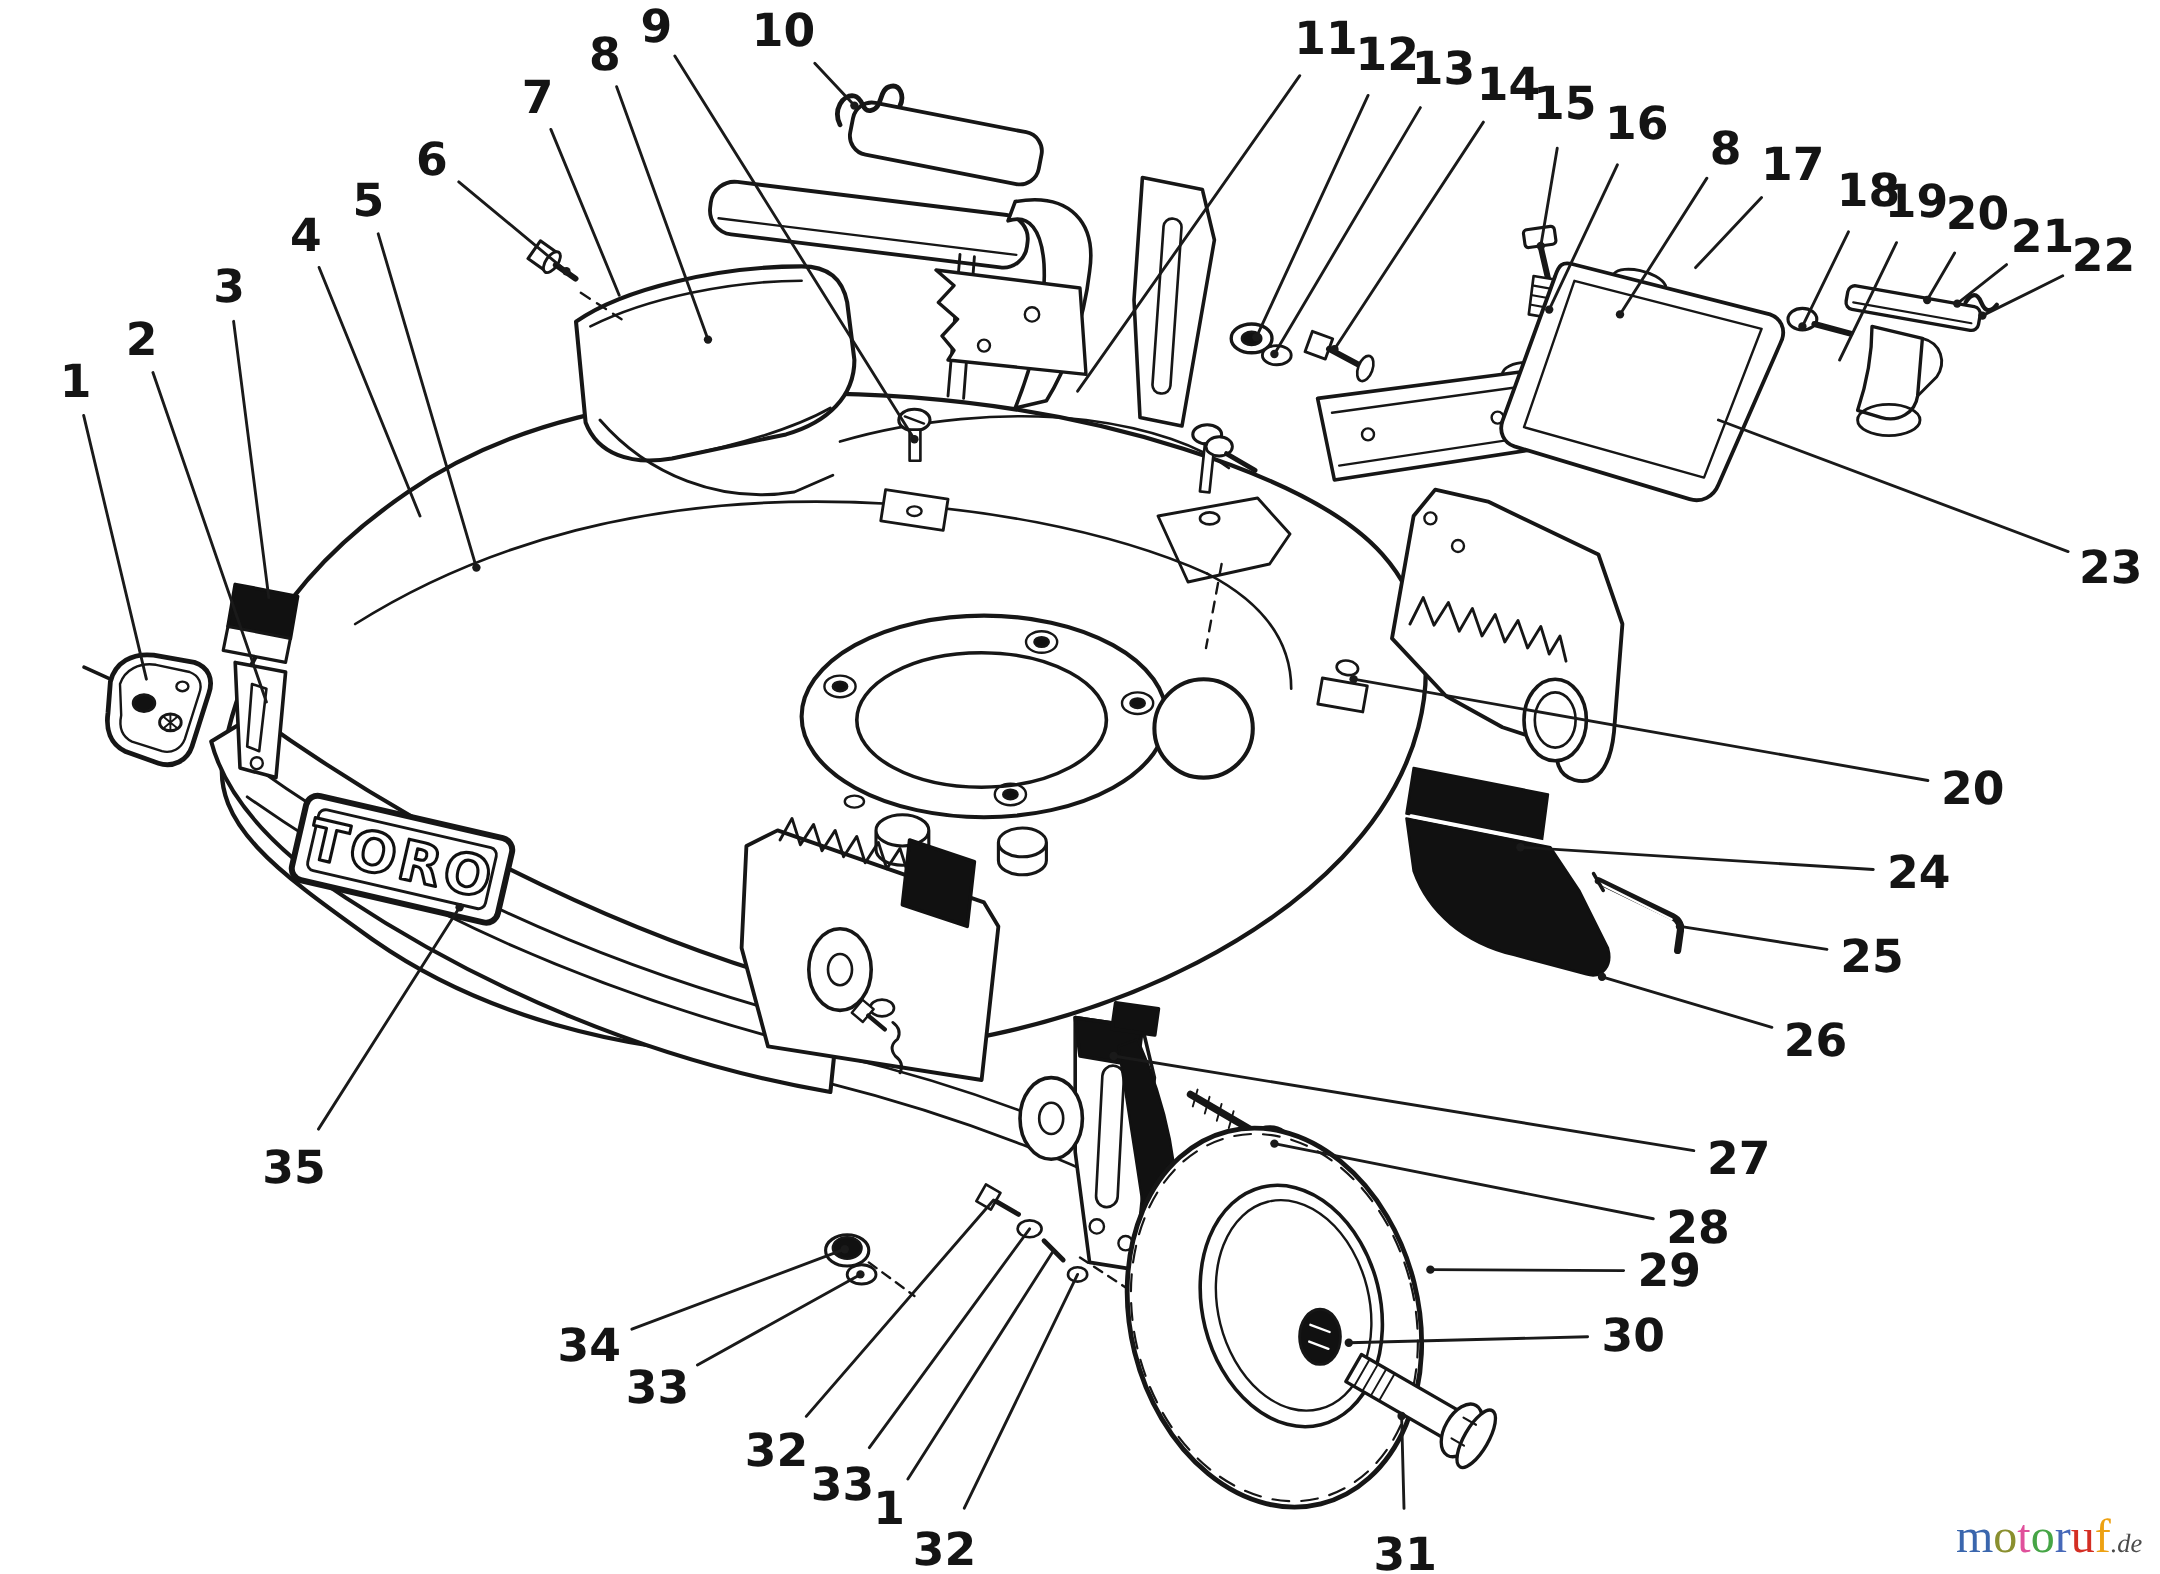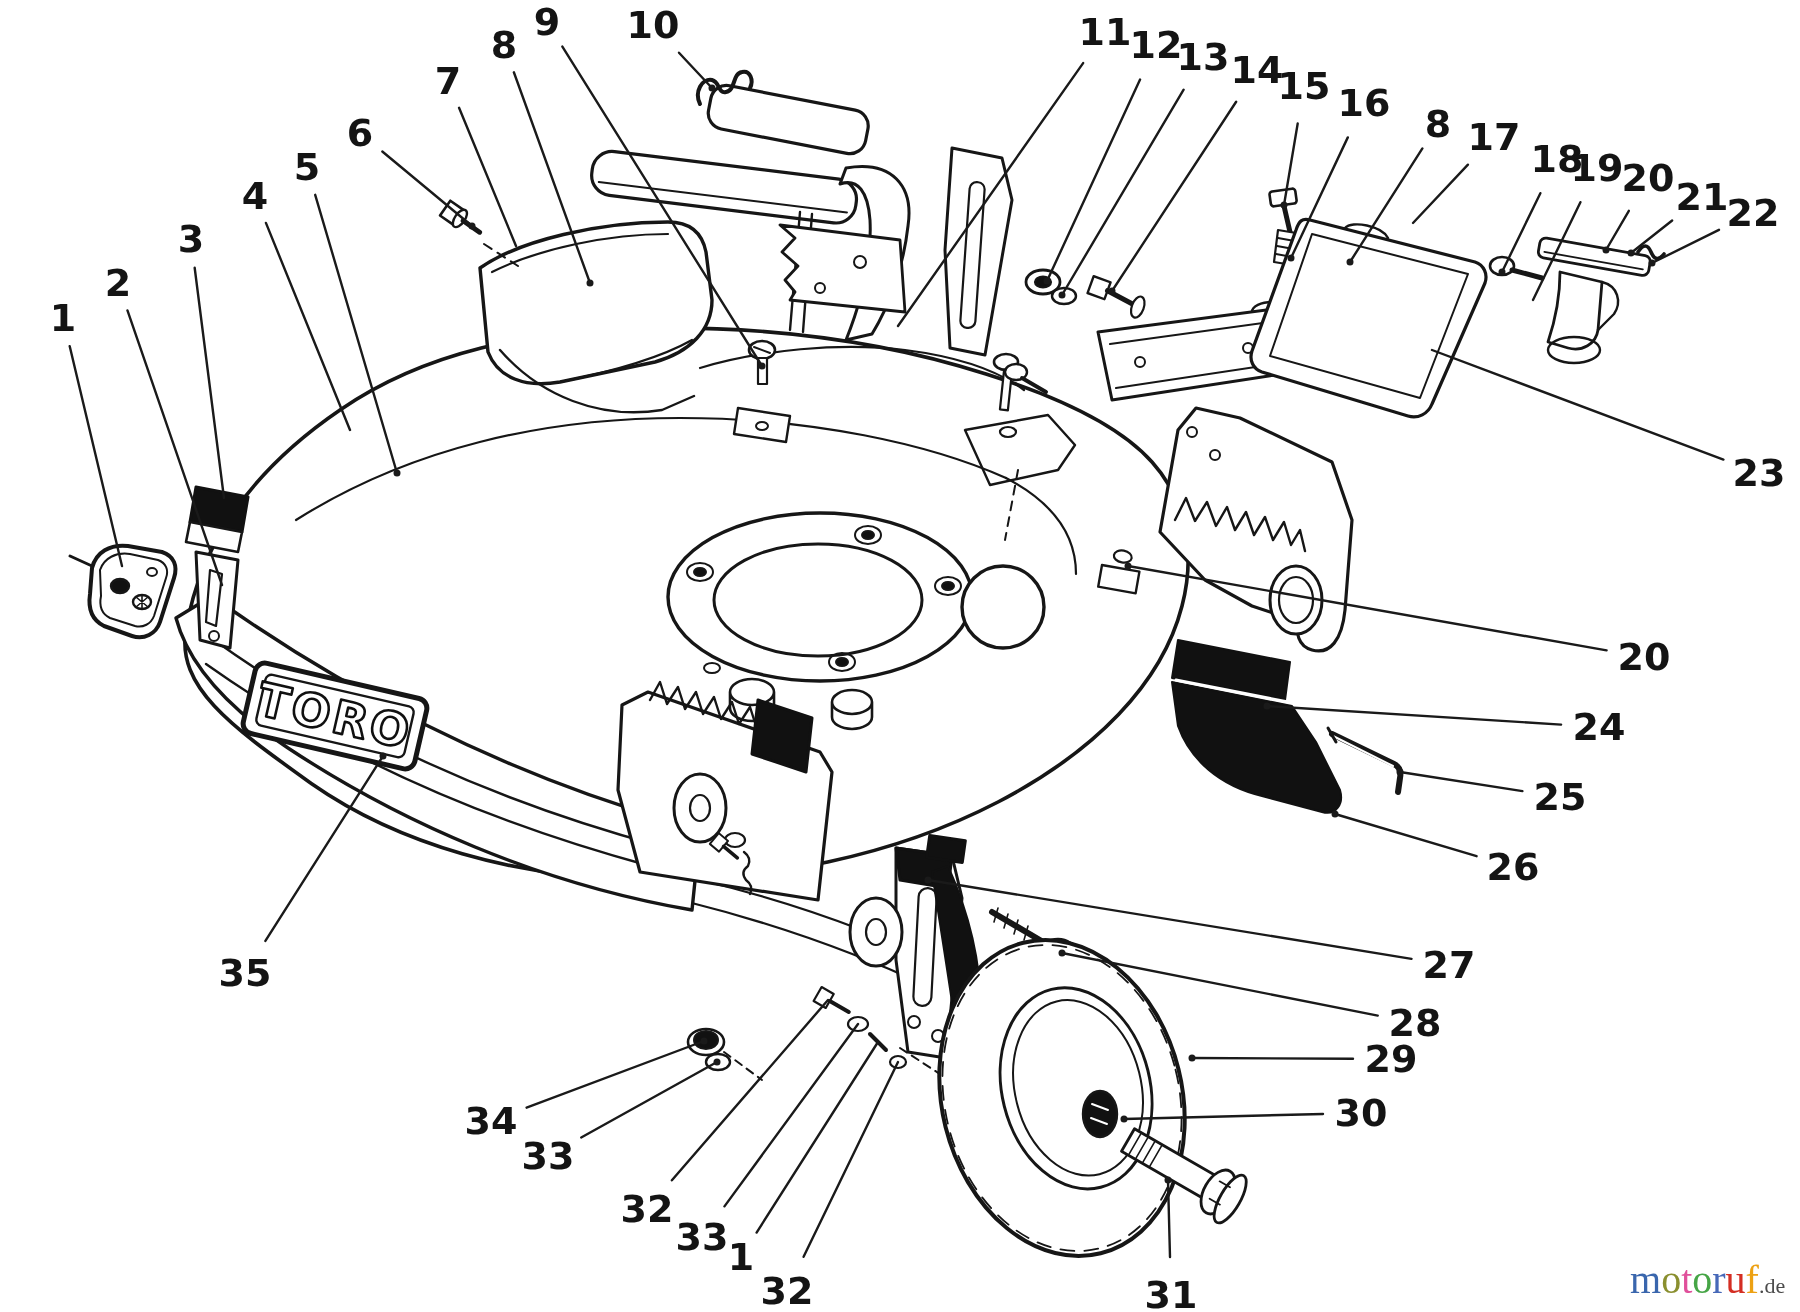--- a/index.html
+++ b/index.html
@@ -5,21 +5,21 @@
   html,body{margin:0;padding:0;background:#fff;}
   .stage{position:relative;width:1800px;height:1312px;background:#ffffff;overflow:hidden;
          font-family:"DejaVu Sans",sans-serif;}
   svg{position:absolute;left:0;top:0;}
   .callout-text{font:700 38px "DejaVu Sans",sans-serif;fill:#141414;}
   .leader{stroke:#1a1a1a;stroke-width:2.4;fill:none;}
   .toro-text{font:700 46px "DejaVu Sans",sans-serif;letter-spacing:3px;
              fill:#ffffff;stroke:#101010;stroke-width:2.6px;}
   .watermark{position:absolute;left:1630px;top:1258px;white-space:nowrap;
              font-family:"Liberation Serif",serif;font-size:40px;line-height:44px;}
-  .watermark .suffix{font-size:22px;}
+  .watermark .suffix{font-size:22px;font-style:italic;}
 </style>
 </head>
 <body>
 
 <div class="stage">
 <svg width="1800" height="1312" viewBox="0 0 1800 1312">
   <g id="art" fill="none" stroke="#161616" stroke-width="3" stroke-linejoin="round" stroke-linecap="round">
 
     <g>
       <path fill="#ffffff" stroke-width="3.6" d="M 186,630 C 200,544 252,470 340,410 C 424,352 530,330 648,328 C 772,326 886,342 986,374 C 1062,398 1122,428 1152,462 C 1186,500 1196,552 1182,606 C 1162,684 1094,752 998,802 C 894,856 766,882 644,880 C 516,878 398,844 312,784 C 234,728 176,688 186,630 Z"></path>

